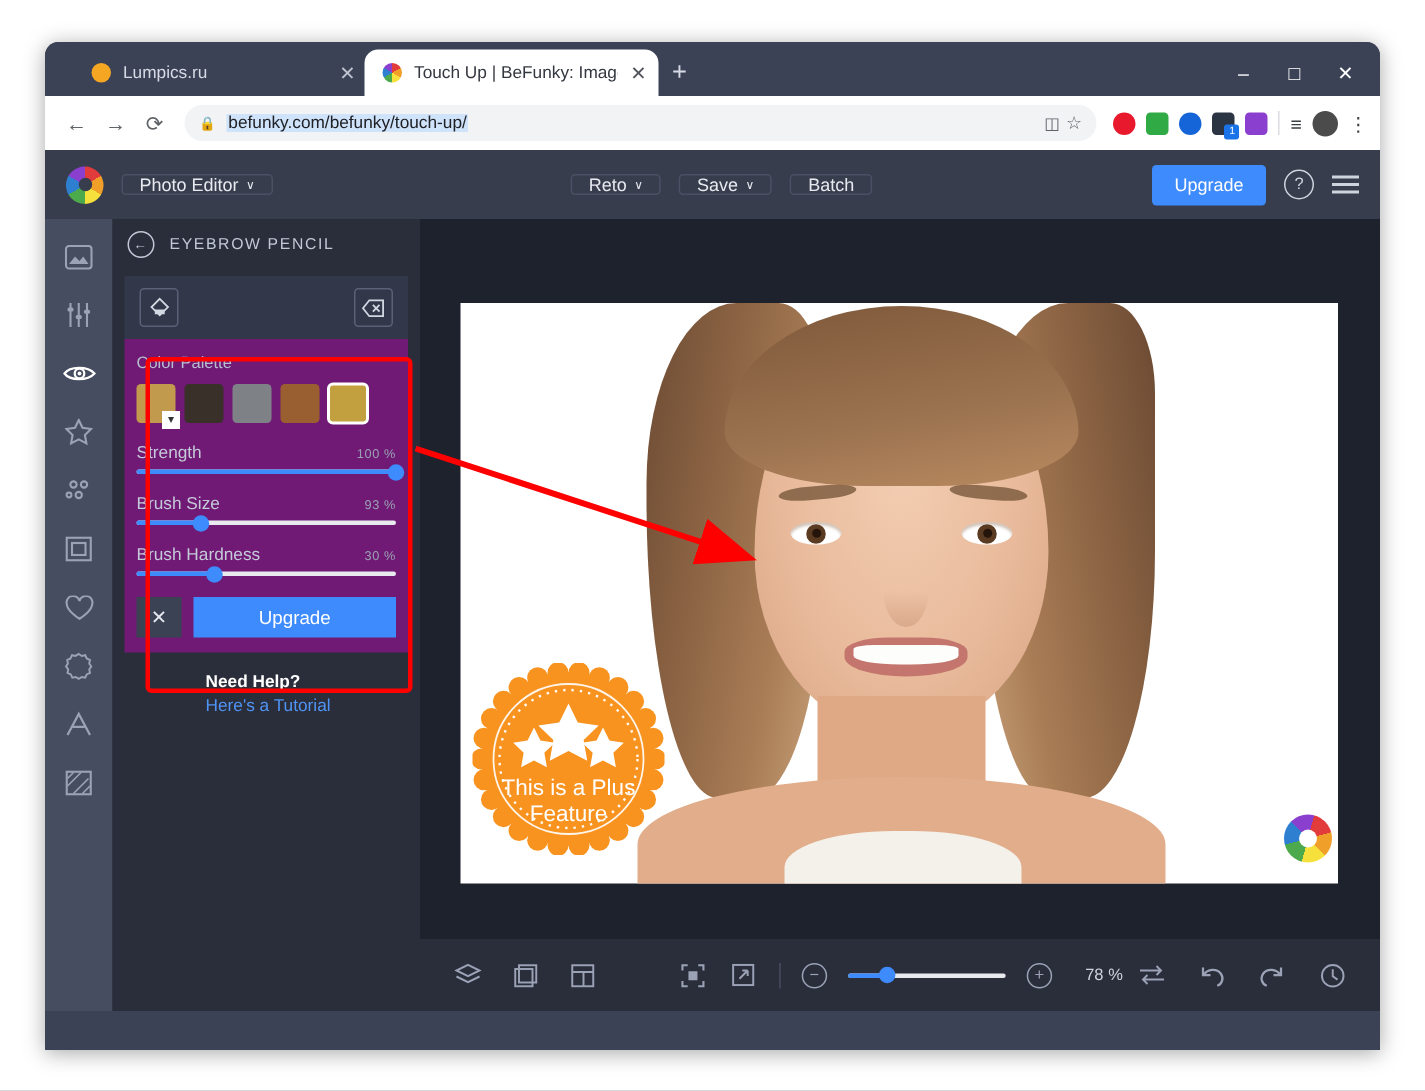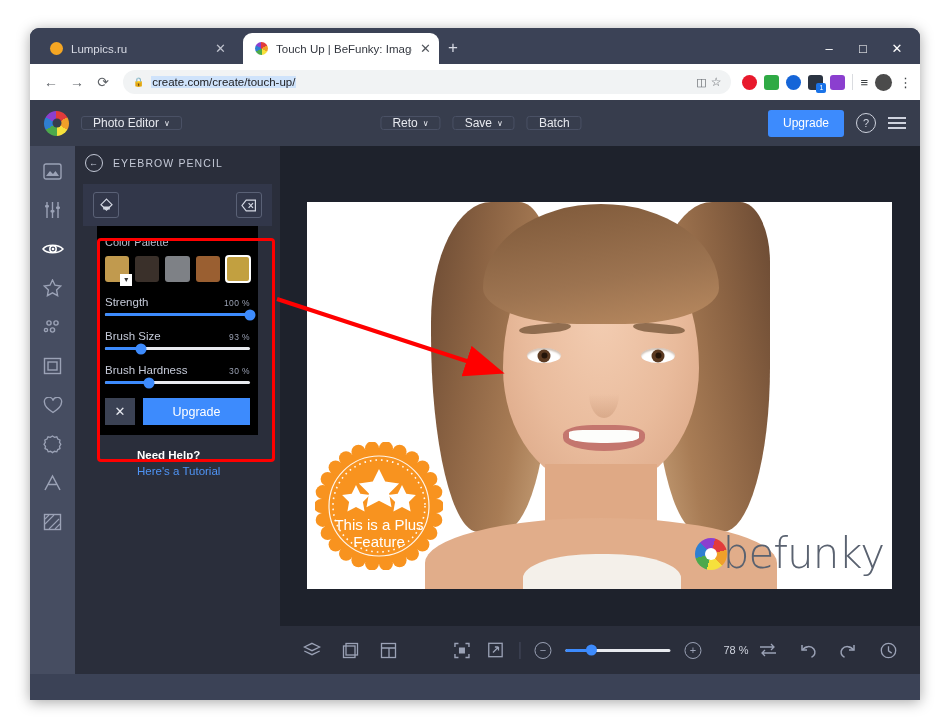--- a/index.html
+++ b/index.html
@@ -21,21 +21,21 @@
     box-shadow: 0 2px 14px rgba(0,0,0,.35);
   }
   
   .tabstrip { position: relative; height: 36px; background: #3b4256; }
   .tab {
     position: absolute; top: 5px; height: 31px;
     display: flex; align-items: center; gap: 8px;
     padding: 0 8px 0 12px; border-radius: 9px 9px 0 0;
     font-size: 11.5px; white-space: nowrap;
   }
-  .tab.inactive { left: 8px; width: 196px; color: #d7dae4; }
+  .tab.inactive { left: 19px; width: 196px; color: #d7dae4; }
   .tab.active  { left: 213px; width: 196px; background: #ffffff; color: #33373f; }
   .tab-fav { width: 13px; height: 13px; border-radius: 50%; flex: none; }
   .fav-orange { background: #f5a623; }
   .tab-title { flex: 1; overflow: hidden; text-overflow: clip; }
   .tab-close { font-size: 13px; line-height: 1; opacity: .85; flex: none; }
   .tab.inactive .tab-close { color: #d7dae4; }
   .newtab {
     position: absolute; left: 418px; top: 11px;
     font-size: 17px; color: #d7dae4; line-height: 1;
   }
@@ -143,21 +143,21 @@
   }
   .tool-row {
     margin: 4px 8px 0 8px; height: 42px; background: #32374a;
     display: flex; align-items: center; justify-content: space-between; padding: 0 10px;
   }
   .sq-ico {
     width: 26px; height: 26px; border: 1px solid #5a6176; border-radius: 3px;
     display: flex; align-items: center; justify-content: center; color: #d3d7e2;
   }
   .settings {
-    margin: 0 22px; padding: 10px 8px 10px 8px; background: #000000;
+    margin: 0 8px; padding: 10px 8px 10px 8px; background: #701a75;
   }
   .sec-label { color: #b7bdcd; font-size: 11px; margin-bottom: 8px; }
   .swatches { display: flex; gap: 6px; margin-bottom: 14px; }
   .sw { width: 26px; height: 26px; border-radius: 3px; position: relative; }
   .sw.selected { outline: 2px solid #ffffff; outline-offset: -1px; }
   .sw-drop {
     position: absolute; right: -3px; bottom: -4px; width: 12px; height: 12px;
     background: #ffffff; color: #333; font-size: 8px; line-height: 12px; text-align: center;
   }
   .srow { display: flex; justify-content: space-between; align-items: baseline; margin-bottom: 5px; }
@@ -322,21 +322,21 @@
         <div class="wctrl">✕</div>
       </div>
     </div>
 
     <div class="navbar">
       <div class="navbtn">←</div>
       <div class="navbtn">→</div>
       <div class="navbtn">⟳</div>
       <div class="omni">
         <span class="lock">🔒</span>
-        <span class="url-sel">create.com/create/touch-up/</span>
+        <span class="url-sel">befunky.com/befunky/touch-up/</span>
         <span class="omni-right">
           <span style="font-size:11px;color:#5f6368;">◫</span>
           <span style="font-size:12px;color:#5f6368;">☆</span>
         </span>
       </div>
       <div class="ext-row">
         <span class="ext ext-circle" style="background:#e8192c"></span>
         <span class="ext" style="background:#2faa45"></span>
         <span class="ext ext-circle" style="background:#1565d8"></span>
         <span class="ext" style="background:#2b3442">
@@ -587,21 +587,20 @@
               <circle cx="64" cy="64" r="46" fill="none" stroke="#ffffff" stroke-width="1.6" stroke-dasharray="1.6 4" opacity=".95"></circle>
               <path d="M64 27l6.2 12.6 13.9 2-10 9.8 2.4 13.8L64 58.7l-12.5 6.5 2.4-13.8-10-9.8 13.9-2z" fill="#ffffff"></path>
               <path d="M41 43l4.3 8.7 9.6 1.4-7 6.8 1.7 9.6L41 65l-8.6 4.5 1.7-9.6-7-6.8 9.6-1.4z" fill="#ffffff"></path>
               <path d="M87 43l4.3 8.7 9.6 1.4-7 6.8 1.7 9.6L87 65l-8.6 4.5 1.7-9.6-7-6.8 9.6-1.4z" fill="#ffffff"></path>
               <text x="64" y="88" text-anchor="middle" fill="#ffffff" font-size="15" font-family="Liberation Sans, sans-serif">This is a Plus</text>
               <text x="64" y="105" text-anchor="middle" fill="#ffffff" font-size="15" font-family="Liberation Sans, sans-serif">Feature</text>
             </svg>
 
             <div class="watermark">
               <span class="wm-ap"></span>
-              <span class="wm-text">befunky</span>
             </div>
           </div>
         </div>
       </div>
 
       <div class="bottombar">
         <div class="bb-left">
           <span class="bb-ico">
             <svg width="18" height="16" viewBox="0 0 18 16" fill="none" stroke="currentColor" stroke-width="1.3">
                 <path d="M9 1.3L16.7 5 9 8.7 1.3 5z"></path>

